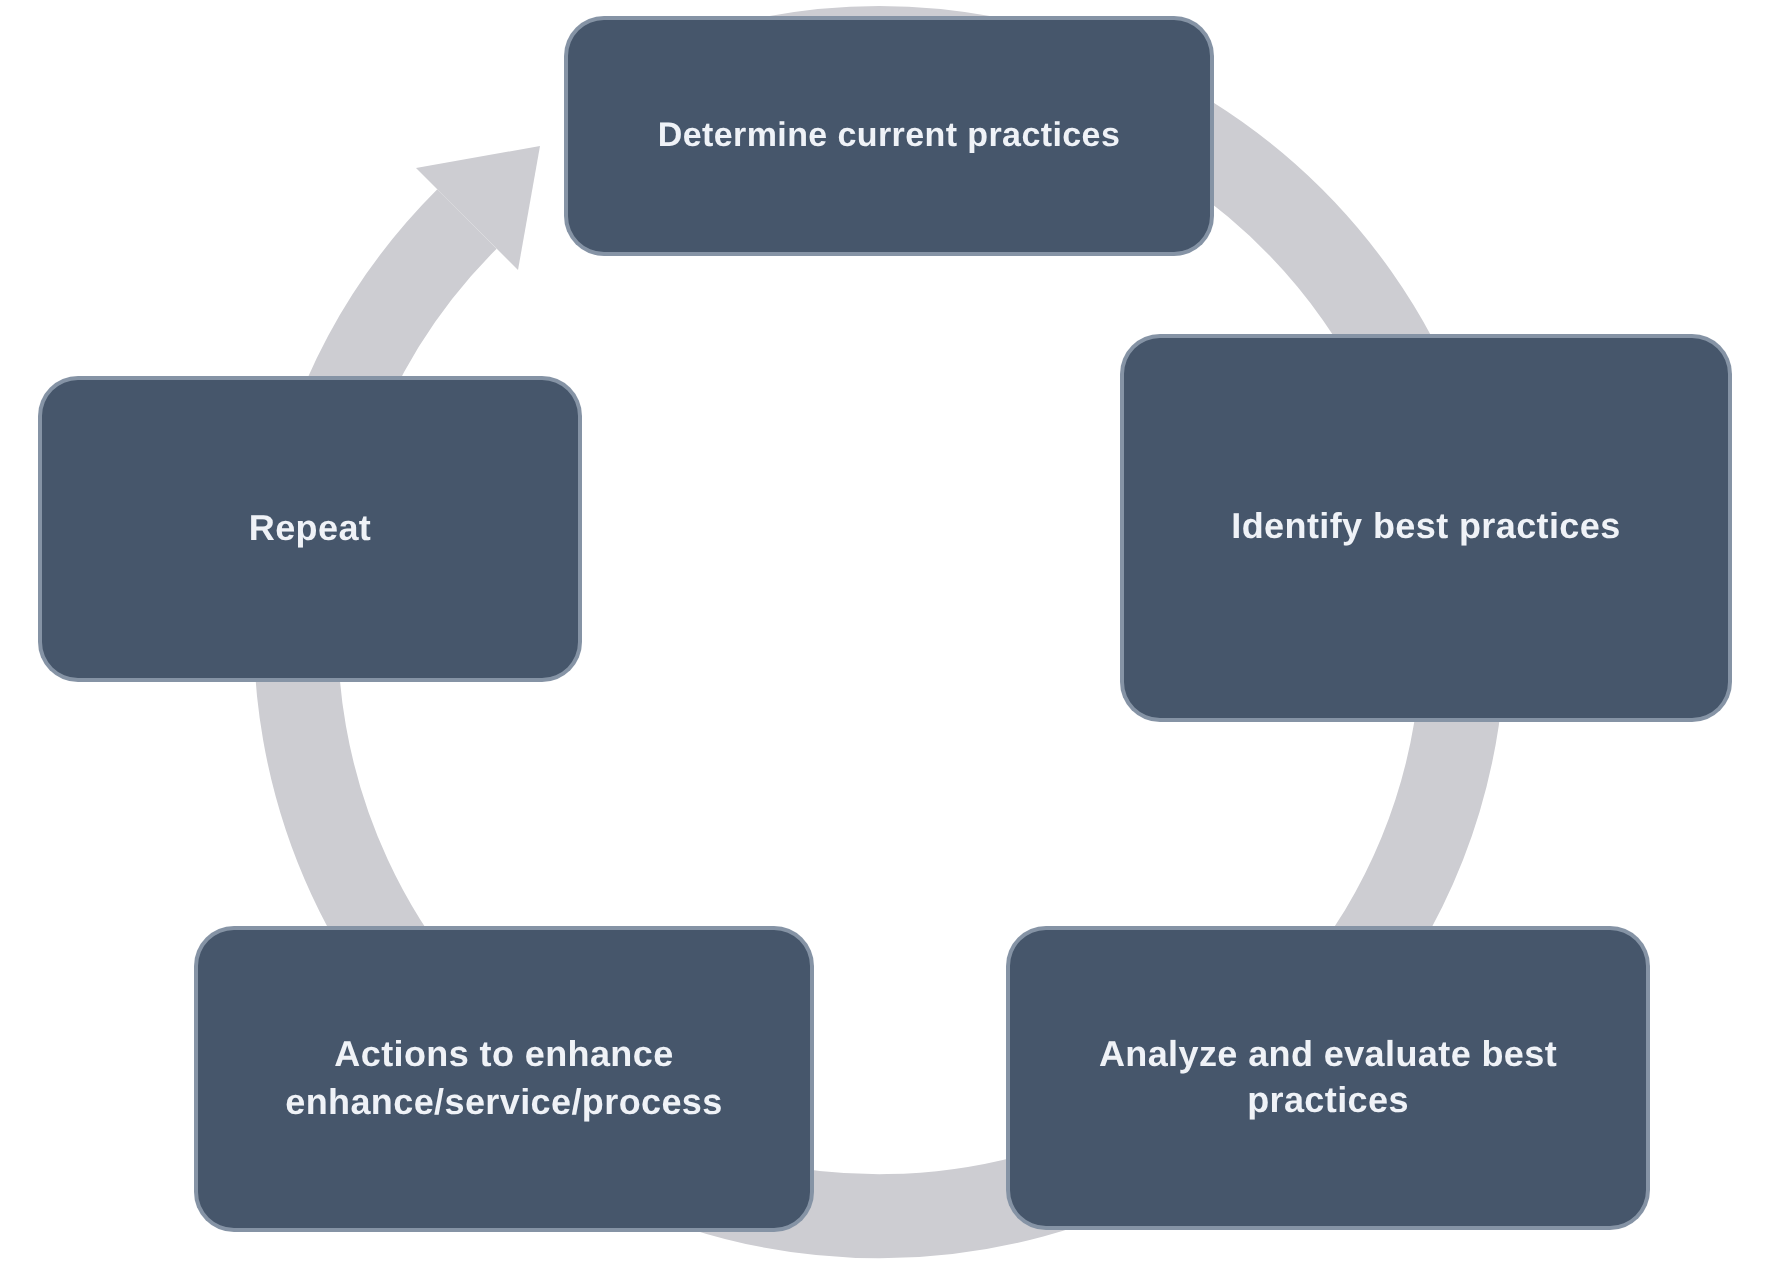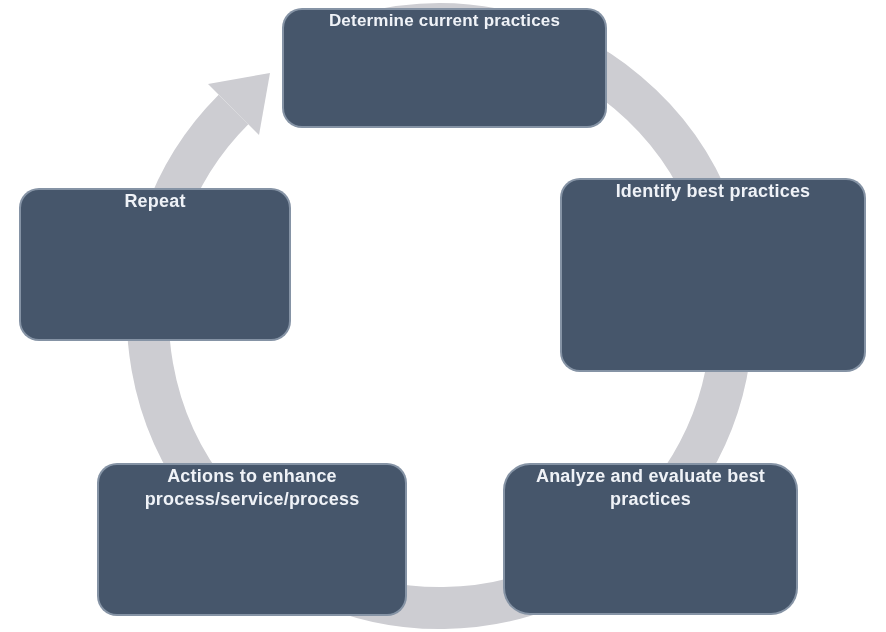--- a/index.html
+++ b/index.html
@@ -21,33 +21,33 @@
     width: 886px;
     height: 632px;
   }
   .node {
     position: absolute;
     box-sizing: border-box;
     background: #46566B;
     border: 2px solid rgba(186, 198, 214, 0.55);
     border-radius: 20px;
     display: flex;
-    align-items: flex-start;
+    align-items: center;
     justify-content: center;
     text-align: center;
     color: #EFF2F7;
     font-weight: bold;
     font-size: 18px;
     line-height: 1.3;
     letter-spacing: 0.2px;
     padding: 0 26px;
   }
   .node-determine { left: 282px; top: 8px;   width: 325px; height: 120px; font-size: 17px; }
-  .node-identify  { left: 560px; top: 167px; width: 306px; height: 194px; margin-top: 11px; }
-  .node-analyze   { left: 503px; top: 463px; width: 295px; height: 152px; border-radius: 27px; }
+  .node-identify  { left: 560px; top: 167px; width: 306px; height: 194px; }
+  .node-analyze   { left: 503px; top: 463px; width: 322px; height: 152px; }
   .node-actions   { left: 97px;  top: 463px; width: 310px; height: 153px; }
   .node-repeat    { left: 19px;  top: 188px; width: 272px; height: 153px; }
 </style>
 </head>
 <body>
 
 <div class="stage">
 
   <svg class="ring-svg" viewBox="0 0 886 632" xmlns="http://www.w3.org/2000/svg" aria-hidden="true">
     <path d="M 364.4 34 A 292 292 0 1 1 233.5 109.5" fill="none" stroke-width="42" stroke-linecap="butt" stroke="#CDCDD2"></path>
@@ -60,20 +60,20 @@
 
   <div class="node node-identify">
     <span>Identify best practices</span>
   </div>
 
   <div class="node node-analyze">
     <span>Analyze and evaluate best practices</span>
   </div>
 
   <div class="node node-actions">
-    <span>Actions to enhance process/service/process</span>
+    <span>Actions to enhance enhance/service/process</span>
   </div>
 
   <div class="node node-repeat">
     <span>Repeat</span>
   </div>
 
 </div>
 
 </body></html>

